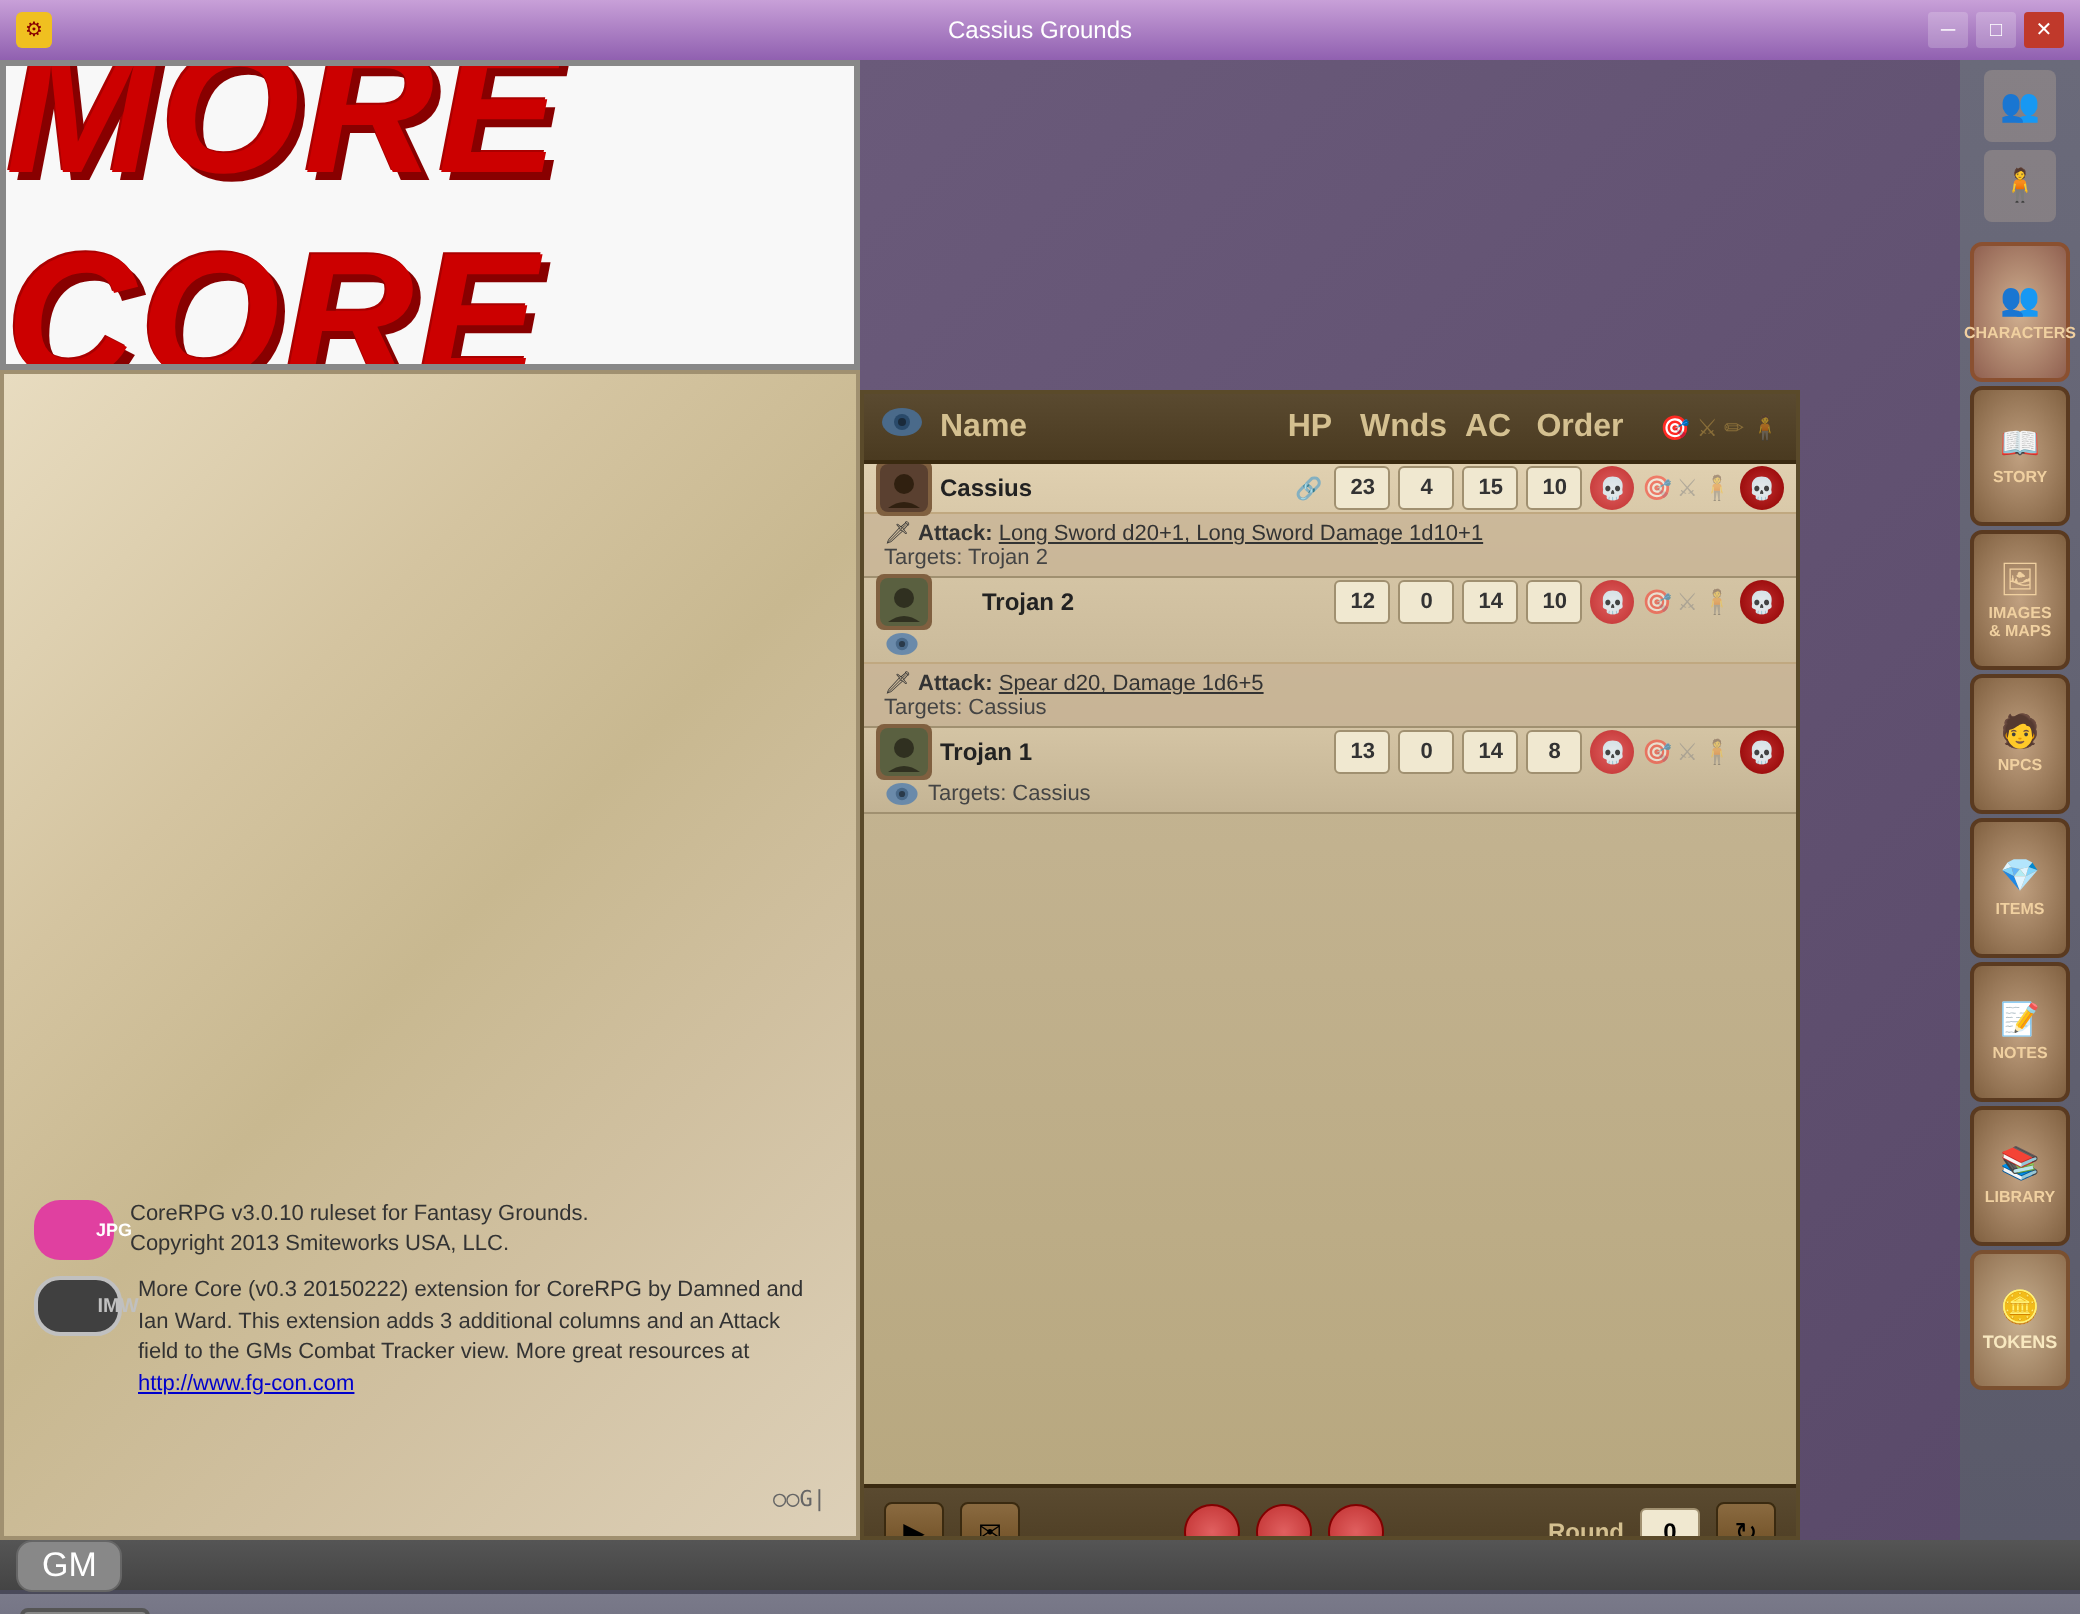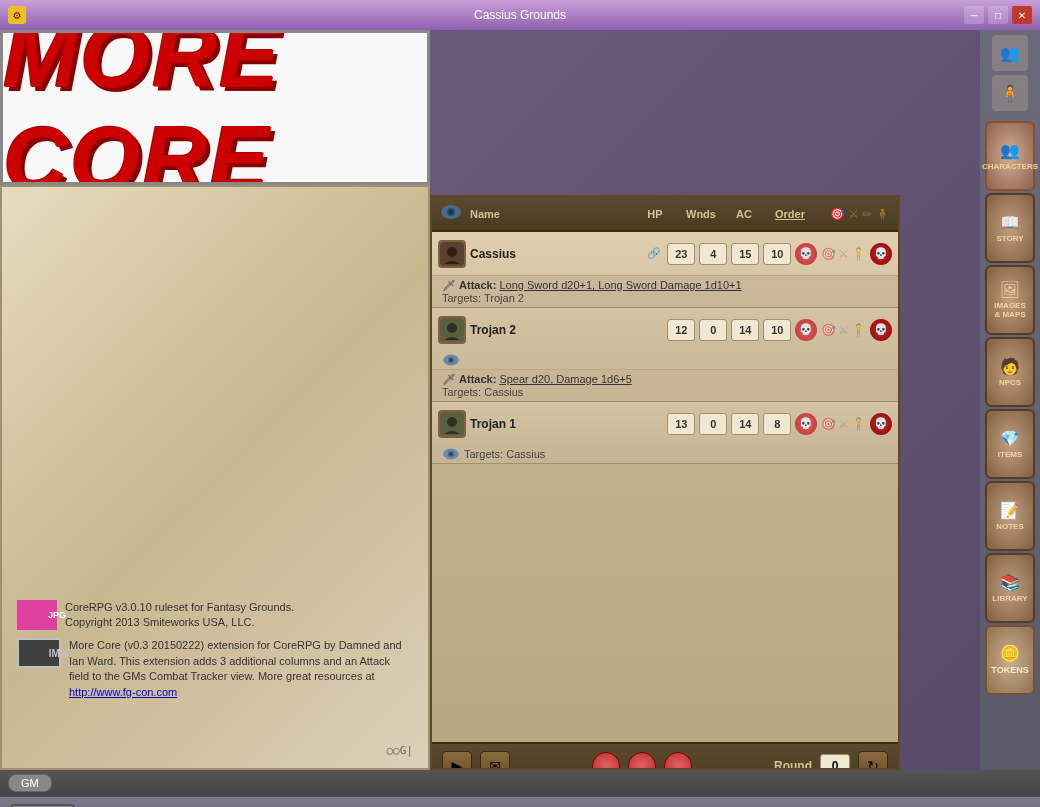--- a/index.html
+++ b/index.html
@@ -101,21 +101,21 @@
       right: 15px;
     }
     .info-item {
       display: flex;
       align-items: flex-start;
       margin-bottom: 8px;
       gap: 8px;
     }
     .info-badge {
       width: 30px; height: 30px;
-      border-radius: 0;
+      border-radius: 13px;
       display: flex; align-items: center; justify-content: center;
       font-size: 9px; font-weight: bold; color: white;
       flex-shrink: 0;
       padding-left: 40px;
     }
     .jpg-badge { background: #e040a0; }
     .imw-badge { background: #404040; border: 2px solid #c0c0c0; }
     .info-text {
       font-size: 11px;
       color: #333;
@@ -146,21 +146,21 @@
       height: 35px;
       background: linear-gradient(to bottom, #5a4a30, #4a3a20);
       display: flex;
       align-items: center;
       padding: 0 8px;
       gap: 6px;
       border-bottom: 2px solid #3a2a10;
     }
     .col-header {
       color: #d4c090;
-      font-size: 11px;
+      font-size: 16px;
       font-weight: bold;
       text-align: center;
     }
 
     
     #combat-rows {
       height: 510px;
       overflow-y: auto;
       background: linear-gradient(to bottom, #c8b898, #b8a880);
     }
@@ -168,21 +168,21 @@
     .combat-row {
       border-bottom: 1px solid #a09070;
       background: linear-gradient(to bottom, #d4c4a4, #c4b494);
     }
     .combat-row.active {
       background: linear-gradient(to bottom, #e0d0b0, #d0c0a0);
     }
     .combat-row-main {
       display: flex;
       align-items: center;
-      height: 43px;
+      height: 24px;
       padding: 0 6px;
       gap: 4px;
     }
     .combat-row-detail {
       background: rgba(200,180,150,0.8);
       padding: 3px 10px;
       font-size: 11px;
       color: #333;
       border-top: 1px solid #c0a880;
     }
@@ -323,21 +323,21 @@
       align-items: center;
       padding: 0 8px;
       gap: 8px;
     }
     #gm-btn {
       padding: 2px 12px;
       background: #888;
       border: 1px solid #666;
       border-radius: 8px;
       color: #fff;
-      font-size: 11px;
+      font-size: 17px;
       cursor: pointer;
     }
 
     
     #dice-tray {
       width: 100%;
       height: 75px;
       background: linear-gradient(to bottom, #7a7a8a, #5a5a6a);
       display: flex;
       align-items: center;
@@ -429,21 +429,21 @@
           <svg width="22" height="18" viewBox="0 0 22 18">
               <ellipse cx="11" cy="9" rx="10" ry="7" fill="#4a6a8a"></ellipse>
               <circle cx="11" cy="9" r="4" fill="#2a4a6a"></circle>
               <circle cx="11" cy="9" r="2" fill="#1a2a3a"></circle>
             </svg>
         </div>
         <div class="col-header" style="flex:1; text-align:left;">Name</div>
         <div class="col-header" style="width:38px;">HP</div>
         <div class="col-header" style="width:42px;">Wnds</div>
         <div class="col-header" style="width:32px;">AC</div>
-        <div class="col-header" style="width:48px;text-decoration:underline;">Order</div>
+        <div class="col-header" style="width:48px;">Order</div>
         <div style="width:70px; display:flex; gap:3px; align-items:center; justify-content:flex-end;">
           <div style="font-size:12px; color:#c0a060;">🎯</div>
           <div style="font-size:12px; color:#a08040; opacity:0.7;">⚔</div>
           <div style="font-size:12px; color:#a08040; opacity:0.7;">✏</div>
           <div style="font-size:12px; color:#a08040; opacity:0.5;">🧍</div>
         </div>
       </div>
 
       <div id="combat-rows">
 
@@ -484,21 +484,21 @@
 
         <div class="combat-row">
           <div class="combat-row-main">
             <div class="combatant-icon">
               <svg width="24" height="24" viewBox="0 0 24 24">
                   <rect width="24" height="24" rx="4" fill="#5a6040"></rect>
                   <circle cx="12" cy="10" r="5" fill="#303020"></circle>
                   <path d="M4 22 Q12 16 20 22" fill="#303020"></path>
                 </svg>
             </div>
-            <div class="combatant-name" style="position:relative;">
+            <div class="combatant-name" style="position:relative;margin-left:21px;">
               <span>Trojan 2</span>
             </div>
             <div style="width:16px;"></div>
             <div class="stat-box">12</div>
             <div class="stat-box">0</div>
             <div class="stat-box">14</div>
             <div class="stat-box">10</div>
             <div class="skull-icon">💀</div>
             <div class="action-icons">
               <div style="font-size:12px; color:#888; opacity:0.5;">🎯</div>

